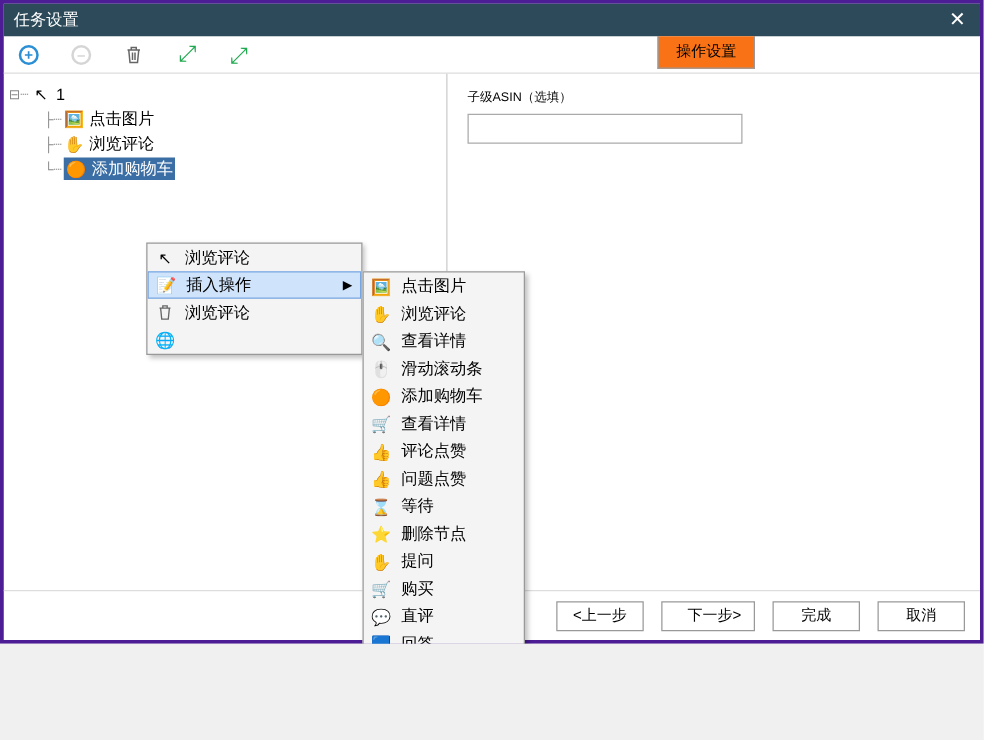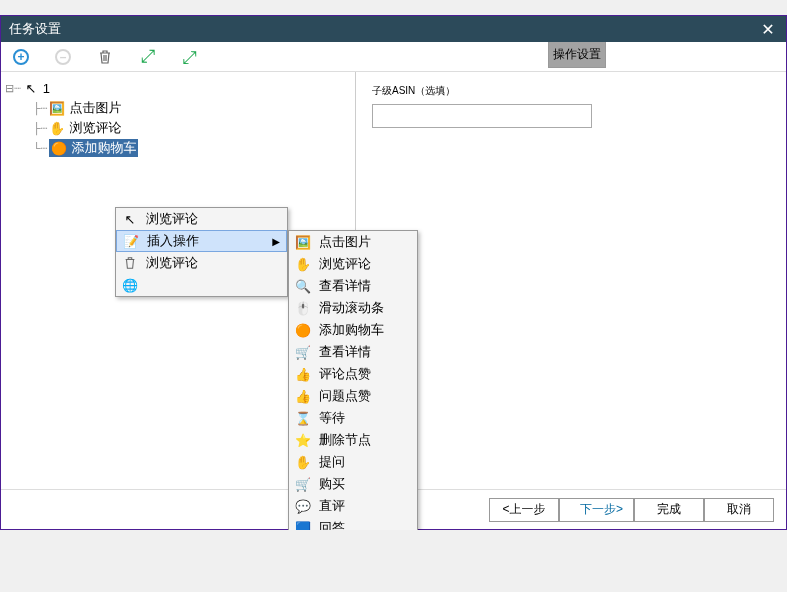--- a/index.html
+++ b/index.html
@@ -1,41 +1,41 @@
 <!DOCTYPE html>
 <html><head>
   <meta charset="utf-8">
   <style>
     * { box-sizing: border-box; margin: 0; padding: 0; }
     body { font-family: "Microsoft YaHei", Arial, sans-serif; font-size: 12px; background: #f0f0f0; }
-    .window { width: 787px; height: 515px; background: #fff; border: 1px solid #4c1d95; display: flex; flex-direction: column; position: relative; margin-top: 15px; }
+    .window { width: 787px; height: 515px; background: #fff; border: 3px solid #4c1d95; display: flex; flex-direction: column; position: relative; }
     .titlebar { background: #2c4a5a; color: #fff; height: 26px; display: flex; align-items: center; padding: 0 8px; justify-content: space-between; }
     .titlebar-title { font-size: 13px; }
     .titlebar-close { width: 20px; height: 20px; display: flex; align-items: center; justify-content: center; cursor: pointer; font-size: 16px; }
     .toolbar { height: 30px; border-bottom: 1px solid #ddd; display: flex; align-items: center; position: relative; padding-left: 8px; }
     .toolbar-btn { width: 24px; height: 24px; display: flex; align-items: center; justify-content: center; margin-right: 18px; cursor: pointer; }
     .toolbar-btn.disabled { opacity: 0.4; cursor: default; }
     .icon-plus { width: 16px; height: 16px; border-radius: 50%; border: 2px solid #2a8fd4; color: #2a8fd4; display: flex; align-items: center; justify-content: center; font-weight: bold; font-size: 12px; line-height: 1; }
     .icon-minus { width: 16px; height: 16px; border-radius: 50%; border: 2px solid #999; color: #999; display: flex; align-items: center; justify-content: center; font-weight: bold; font-size: 12px; line-height: 1; }
     .icon-trash { width: 14px; height: 16px; }
     .icon-expand { color: #1fa84f; font-size: 18px; letter-spacing: -2px; }
-    .tab-button { position: absolute; right: 180px; top: 0; border: 1px solid #999; border-top: none; padding: 4px 4px; background: #a3a3a3; }
+    .tab-button { position: absolute; right: 180px; top: 0; border: 1px solid #999; border-top: none; padding: 4px 14px; background: #f97316; }
     .content-area { flex: 1; display: flex; position: relative; }
     .left-panel { width: 355px; border-right: 1px solid #ccc; padding: 6px 4px; position: relative; }
     .right-panel { flex: 1; padding: 12px 16px; }
     .tree { font-size: 13px; }
     .tree-row { display: flex; align-items: center; height: 20px; padding: 1px 0; white-space: nowrap; }
     .tree-dots { color: #888; font-size: 11px; margin-right: 2px; }
     .tree-icon { width: 16px; height: 16px; display: inline-flex; align-items: center; justify-content: center; margin-right: 4px; }
     .tree-selected { background: #3a6ea5; color: #fff; display: inline-flex; align-items: center; padding: 0 2px; }
     .field-label { font-size: 10px; margin-bottom: 6px; }
     .text-input { width: 220px; height: 24px; border: 1px solid #aaa; padding: 2px 4px; }
-    .footer { height: 40px; border-top: 1px solid #ddd; display: flex; align-items: center; justify-content: flex-end; padding: 0 12px; }
+    .footer { height: 40px; border-top: 1px solid #ddd; display: flex; align-items: center; justify-content: flex-end; padding: 0 12px; gap: 14px; }
     .footer-btn { min-width: 70px; height: 24px; border: 1px solid #999; background: #fff; cursor: pointer; font-size: 12px; padding: 0 10px; }
-    .footer-btn.disabled { color: #0369a1; cursor: default; padding-left: 20px; }
+    .footer-btn.disabled { color: #000000; cursor: default; padding-left: 20px; }
     
     .context-menu { position: absolute; background: #f4f4f4; border: 1px solid #999; box-shadow: 2px 2px 4px rgba(0,0,0,0.25); z-index: 10; }
     .menu1 { left: 114px; top: 135px; width: 173px; }
     .menu2 { left: 287px; top: 158px; width: 130px; }
     .cm-item { display: flex; align-items: center; height: 22px; padding: 0 6px 0 4px; cursor: pointer; font-size: 13px; position: relative; }
     .cm-item.highlight { background: #cfe3fb; border: 1px solid #7aa7e0; height: 22px; }
     .cm-icon { width: 20px; height: 18px; display: inline-flex; align-items: center; justify-content: center; margin-right: 6px; font-size: 13px; }
     .cm-arrow { position: absolute; right: 6px; font-size: 10px; }
     .icon-cursor { font-size: 13px; }
     .small-emoji { font-size: 13px; }

